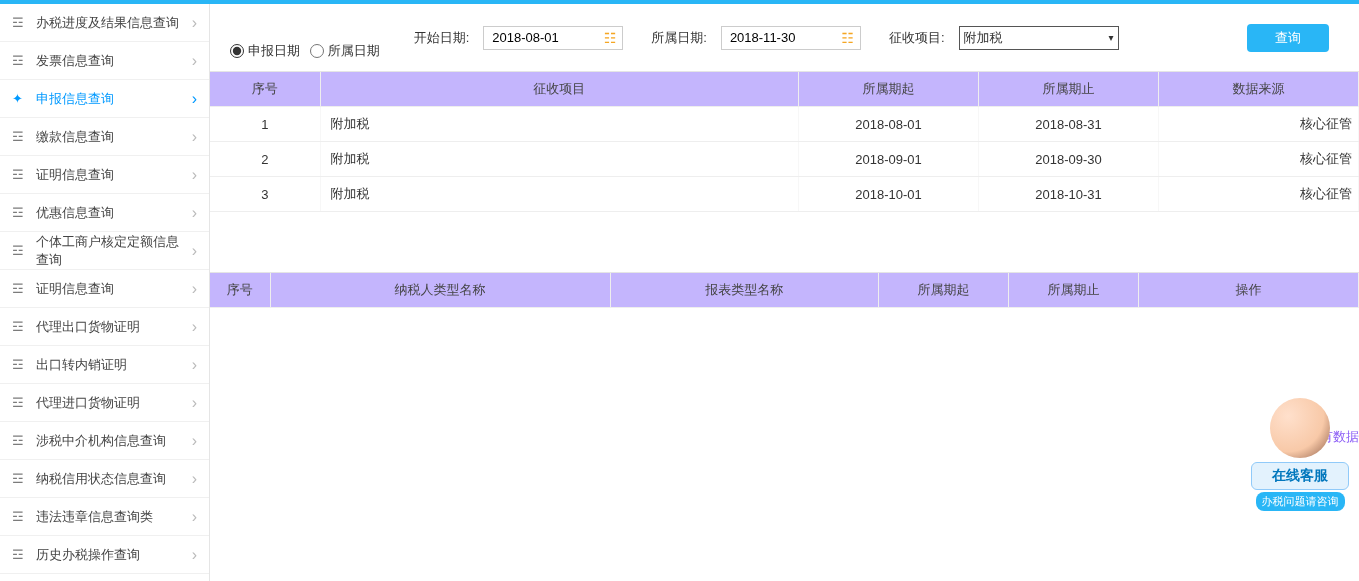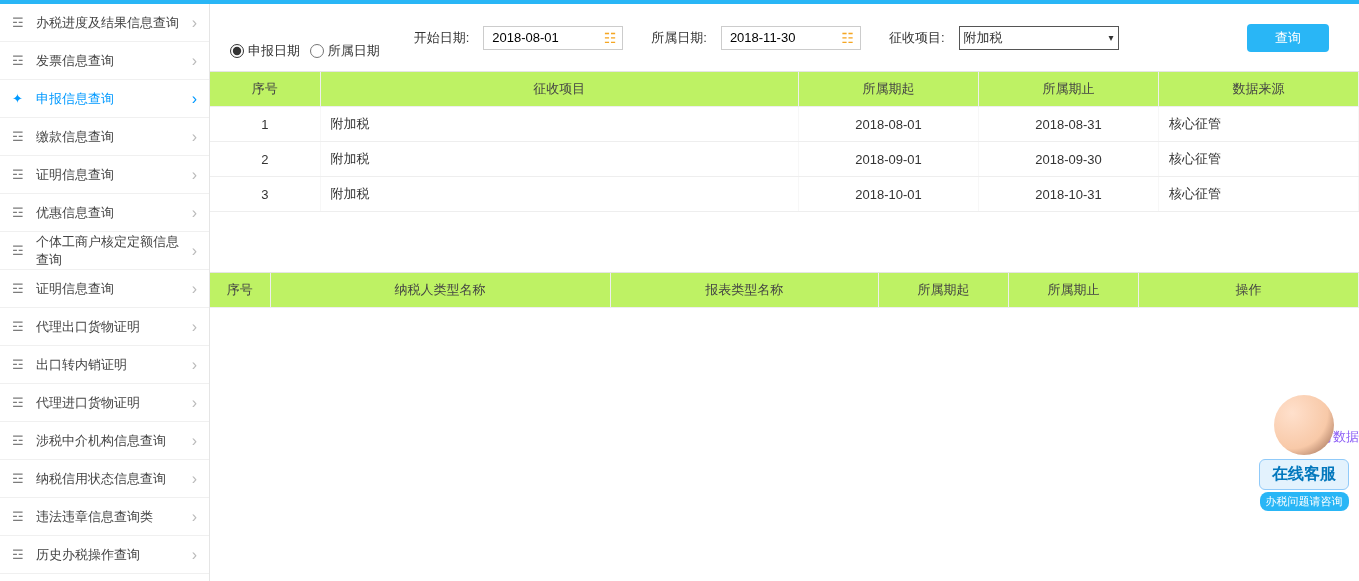--- a/index.html
+++ b/index.html
@@ -20,29 +20,29 @@
   .filter-bar .lbl { margin-left: 18px; margin-right: 4px; }
   .date-box { display:inline-flex; align-items:center; border:1px solid #ccc; height:24px; width:140px; padding:0 4px;}
   .date-box input { border:none; outline:none; width:100%; font-size:13px; padding-left:4px;}
   .date-box .cal { color:#f5a623; font-size:14px; padding-right:2px;}
   .select-box { border:1px solid #555; height:24px; width:160px; display:flex; align-items:center; padding:0 4px; justify-content:space-between;}
   .select-box .arrow { font-size:10px;}
   .btn { background:#29b6f6; color:#fff; border:none; border-radius:4px; padding:5px 28px; font-size:13px; cursor:pointer; margin-left:auto; margin-right:10px;}
   .radio-group label { margin-right: 6px; margin-top: 28px; }
   table { border-collapse: collapse; width: 100%; }
   th, td { font-size:13px; text-align:center; padding:8px 6px; border-bottom:1px solid #eee;}
-  thead th { background:#bef264; color:#444; font-weight:normal; border-right:1px solid #eee;}
+  thead th { background:#c4b5fd; color:#444; font-weight:normal; border-right:1px solid #eee;}
   tbody td { border-right:1px solid #f7f7f7;}
   .table1 td:nth-child(2){ text-align:left; padding-left:10px;}
-  .table1 td:nth-child(5){ text-align:left; padding-left:10px;}
+  .table1 td:nth-child(5){ text-align:right; padding-left:10px;}
   .table2-wrap { margin-top:60px; border-top:1px solid #e5e5e5;}
   .nodata { text-align:right; padding:120px 0; color:#8b5cf6;}
   .cs-widget { position:absolute; right:10px; bottom:70px; text-align:center;}
   .cs-avatar { width:60px; height:60px; border-radius:50%; background: radial-gradient(circle at 30% 30%, #ffe0cc 0%, #f8c9a8 60%, #8a5a44 100%); margin:0 auto 4px; position:relative;}
-  .cs-bubble { background:#e3f2fd; border:1px solid #90caf9; border-radius:6px; padding:4px 12px; color:#0277bd; font-weight:bold; font-size:16px;}
+  .cs-bubble { background:#e3f2fd; border:1px solid #90caf9; border-radius:6px; padding:4px 20px; color:#0277bd; font-weight:bold; font-size:14px;}
   .cs-sub { background:#29b6f6; color:#fff; border-radius:8px; font-size:11px; padding:2px 6px; margin-top:2px; display:inline-block;}
   input[type=radio]{ accent-color:#333; width:14px; height:14px;}
 </style>
 </head>
 <body>
 
 <div class="topbar"></div>
 <div class="container">
   <div class="sidebar">
     <div class="sidebar-item">

